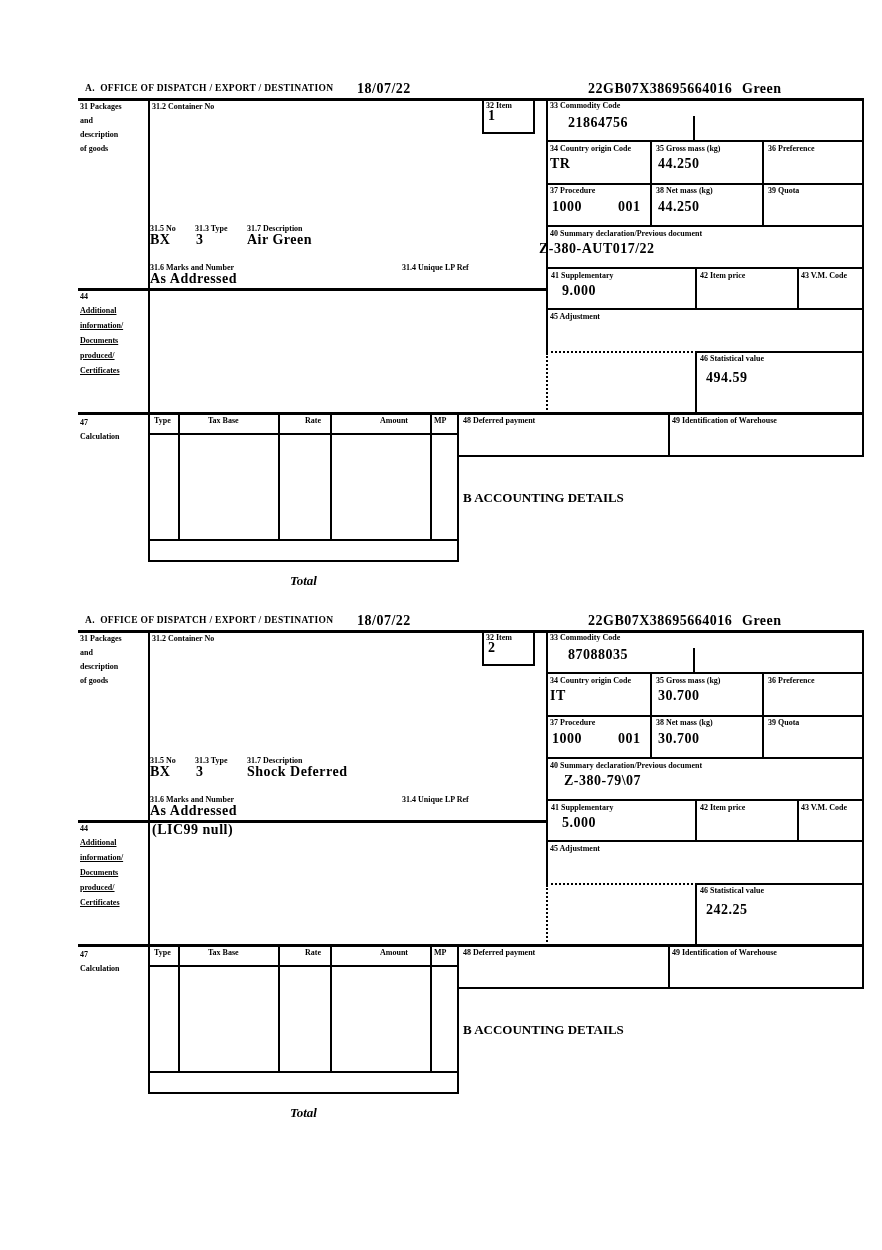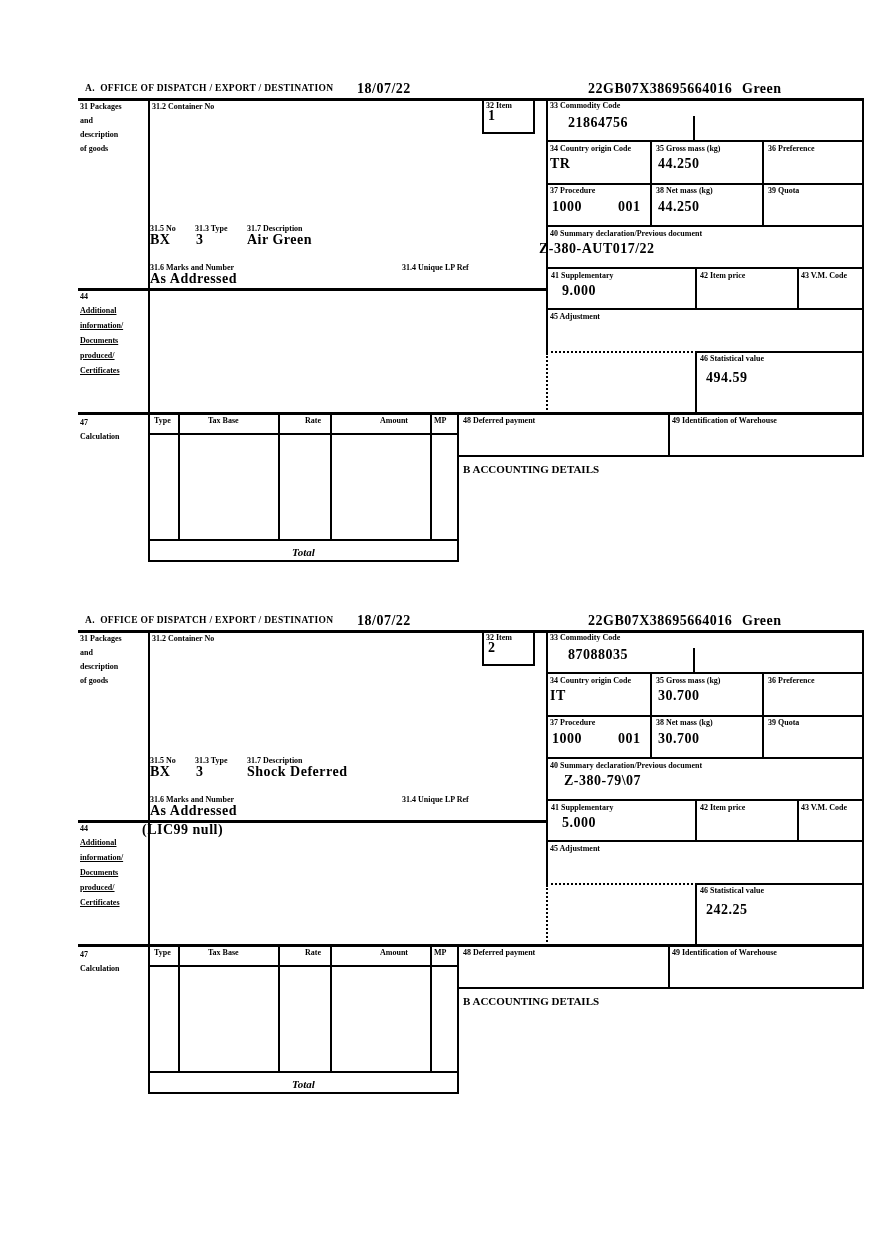--- a/index.html
+++ b/index.html
@@ -9,21 +9,21 @@
     font-family:"Liberation Serif",serif;
     -webkit-font-smoothing:antialiased;
   }
   .decl{position:absolute;left:78px;width:786px;height:482px;}
   section.decl:nth-of-type(1){top:82px;}
   section.decl:nth-of-type(2){top:614px;}
   .ln{position:absolute;background:#000;}
   .dh{position:absolute;height:0;border-top:2px dotted #000;}
   .dv{position:absolute;width:0;border-left:2px dotted #000;}
   .lbl{position:absolute;font-size:8px;font-weight:bold;line-height:1.15;white-space:pre;}
-  .lbl9{font-size:11px;}
+  .lbl9{font-size:13px;margin-top:28px;}
   .val{position:absolute;font-size:14px;font-weight:bold;letter-spacing:0.5px;line-height:1.05;white-space:pre;}
   .hdrA{position:absolute;font-size:9.5px;font-weight:bold;letter-spacing:0.3px;white-space:pre;}
   .u{text-decoration:underline;}
   .ctr{text-align:center;font-style:italic;}
 </style>
 </head>
 <body>
 
 <section class="decl">
 
@@ -219,21 +219,21 @@
   <div class="lbl" style="left:72px;top:181px;">31.6 Marks and Number</div>
   <div class="val" style="left:72px;top:190px;">As Addressed</div>
   <div class="lbl" style="left:324px;top:181px;">31.4 Unique LP Ref</div>
 
   <div class="lbl" style="left:2px;top:210px;">44</div>
   <div class="lbl u" style="left:2px;top:224px;">Additional</div>
   <div class="lbl u" style="left:2px;top:239px;">information/</div>
   <div class="lbl u" style="left:2px;top:254px;">Documents</div>
   <div class="lbl u" style="left:2px;top:269px;">produced/</div>
   <div class="lbl u" style="left:2px;top:284px;">Certificates</div>
-  <div class="val" style="left:64px;top:209px;">(LIC99 null)</div>
+  <div class="val" style="left:74px;top:209px;">(LIC99 null)</div>
 
   <div class="lbl" style="left:472px;top:230px;">45 Adjustment</div>
   <div class="lbl" style="left:622px;top:272px;">46 Statistical value</div>
   <div class="val" style="left:628px;top:289px;">242.25</div>
 
   <div class="lbl" style="left:2px;top:336px;">47</div>
   <div class="lbl" style="left:2px;top:350px;">Calculation</div>
   <div class="lbl" style="left:76px;top:334px;">Type</div>
   <div class="lbl" style="left:130px;top:334px;">Tax Base</div>
   <div class="lbl" style="left:227px;top:334px;">Rate</div>

